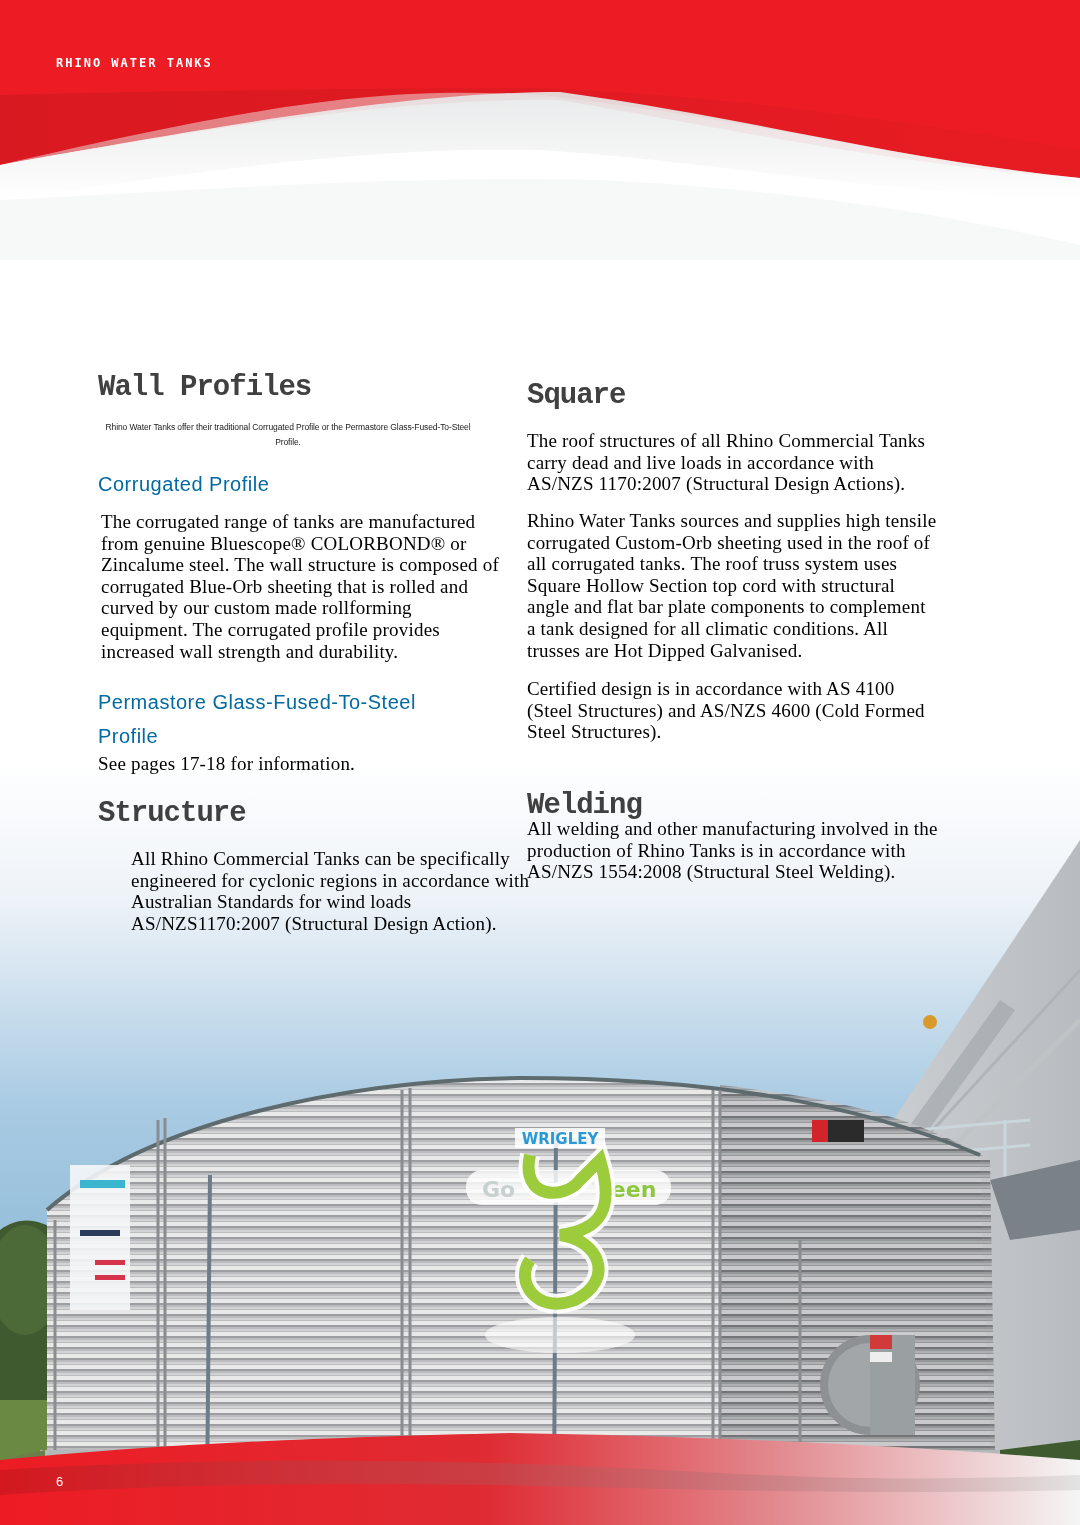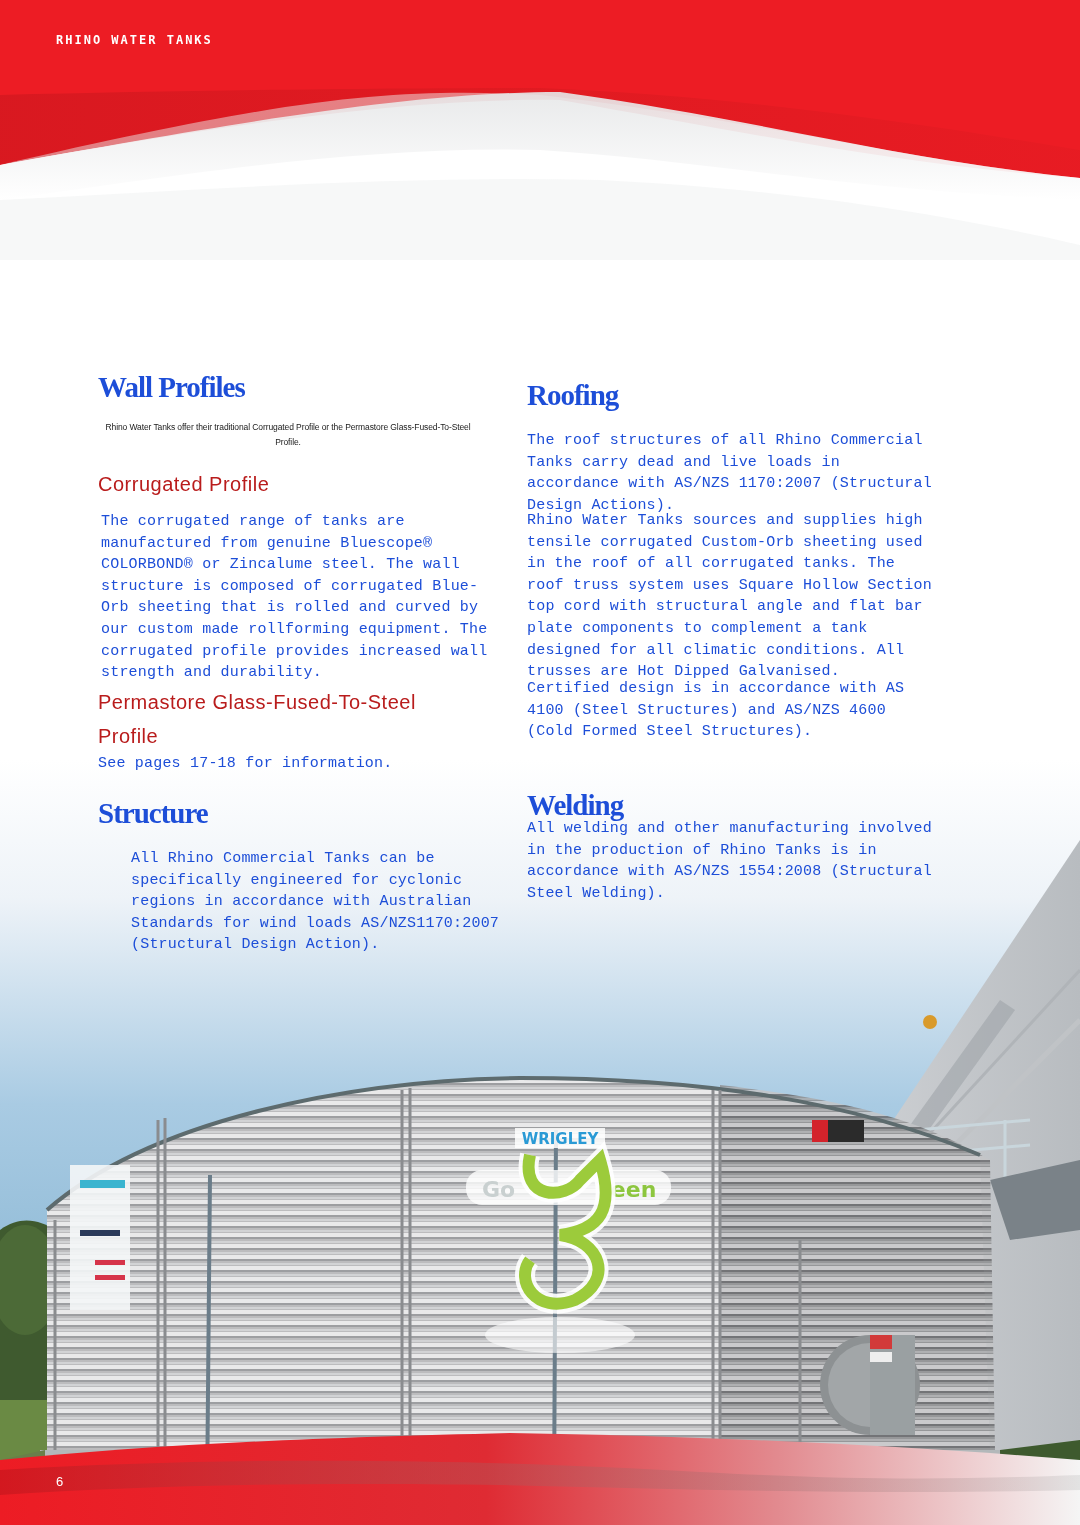--- a/index.html
+++ b/index.html
@@ -2,44 +2,44 @@
 <html><head>
 <meta charset="utf-8">
 <style>
   * { margin: 0; padding: 0; box-sizing: border-box; }
   html, body { width: 1080px; height: 1525px; overflow: hidden; background: #ffffff; }
   body { position: relative; font-family: "DejaVu Sans", sans-serif; color: #1a1a1a; }
 
   
   .header-band { position: absolute; left: 0; top: 0; width: 1080px; height: 260px; }
   .brand-label {
-    position: absolute; left: 56px; top: 33px;
+    position: absolute; left: 56px; top: 56px;
     font-family: "DejaVu Sans Mono", monospace; font-size: 12px; letter-spacing: 2px;
     color: #ffffff; font-weight: bold;
   }
 
   
   .photo { position: absolute; left: 0; top: 760px; width: 1080px; height: 765px; overflow: hidden; }
 
   
   .col { position: absolute; top: 0; }
   .col-left { left: 98px; width: 400px; }
   .col-right { left: 527px; width: 415px; }
 
   h1.section-title {
-    font-family: Liberation Serif, serif; font-weight: bold; font-size: 29px;
-    letter-spacing: -1px; color: #1d4ed8; line-height: 1.1;
+    font-family: Liberation Mono, monospace; font-weight: bold; font-size: 29px;
+    letter-spacing: -1px; color: #404040; line-height: 1.1;
   }
   h2.sub-title {
     font-family: "Liberation Sans", sans-serif; font-weight: normal; font-size: 20px;
-    color: #b91c1c; letter-spacing: 0.5px; line-height: 1.2;
+    color: #0369a1; letter-spacing: 0.5px; line-height: 1.2;
   }
   p.body {
-    font-family: Liberation Mono, monospace; font-size: 15px; line-height: 21.6px;
-    color: #1d4ed8; letter-spacing: 0.2px;
+    font-family: Liberation Serif, serif; font-size: 19px; line-height: 21.6px;
+    color: #000000; letter-spacing: 0.2px;
   }
   p.intro {
     font-family: "Liberation Sans", sans-serif; font-size: 8.5px; line-height: 15px;
     color: #1a1a1a; letter-spacing: -0.1px;
   }
 
   .page-number {
     position: absolute; left: 56px; top: 1474px;
     font-family: "Liberation Sans", sans-serif; font-size: 13px; color: #ffffff;
   }
@@ -200,20 +200,20 @@
   <p class="body" style="position:absolute; top:511px; left:3px; width:400px;">The corrugated range of tanks are manufactured from genuine Bluescope® COLORBOND® or Zincalume steel. The wall structure is composed of corrugated Blue-Orb sheeting that is rolled and curved by our custom made rollforming equipment. The corrugated profile provides increased wall strength and durability.</p>
 
   <h2 class="sub-title" style="position:absolute; top:685px; left:0; width:380px; line-height:34px;">Permastore Glass-Fused-To-Steel Profile</h2>
   <p class="body" style="position:absolute; top:753px; left:0; width:400px;">See pages 17-18 for information.</p>
 
   <h1 class="section-title" style="position:absolute; top:798px; left:0;">Structure</h1>
   <p class="body" style="position:absolute; top:848px; left:0; width:400px;margin-left:33px;">All Rhino Commercial Tanks can be specifically engineered for cyclonic regions in accordance with Australian Standards for wind loads AS/NZS1170:2007 (Structural Design Action).</p>
 </div>
 
 <div class="col col-right">
-  <h1 class="section-title" style="position:absolute; top:380px; left:0;">Roofing</h1>
+  <h1 class="section-title" style="position:absolute; top:380px; left:0;">Square</h1>
   <p class="body" style="position:absolute; top:430px; left:0; width:412px;">The roof structures of all Rhino Commercial Tanks carry dead and live loads in accordance with AS/NZS 1170:2007 (Structural Design Actions).</p>
   <p class="body" style="position:absolute; top:510px; left:0; width:412px;">Rhino Water Tanks sources and supplies high tensile corrugated Custom-Orb sheeting used in the roof of all corrugated tanks. The roof truss system uses Square Hollow Section top cord with structural angle and flat bar plate components to complement a tank designed for all climatic conditions. All trusses are Hot Dipped Galvanised.</p>
   <p class="body" style="position:absolute; top:678px; left:0; width:412px;">Certified design is in accordance with AS 4100 (Steel Structures) and AS/NZS 4600 (Cold Formed Steel Structures).</p>
 
   <h1 class="section-title" style="position:absolute; top:790px; left:0;">Welding</h1>
   <p class="body" style="position:absolute; top:818px; left:0; width:412px;">All welding and other manufacturing involved in the production of Rhino Tanks is in accordance with AS/NZS 1554:2008 (Structural Steel Welding).</p>
 </div>
 
 </body></html>

